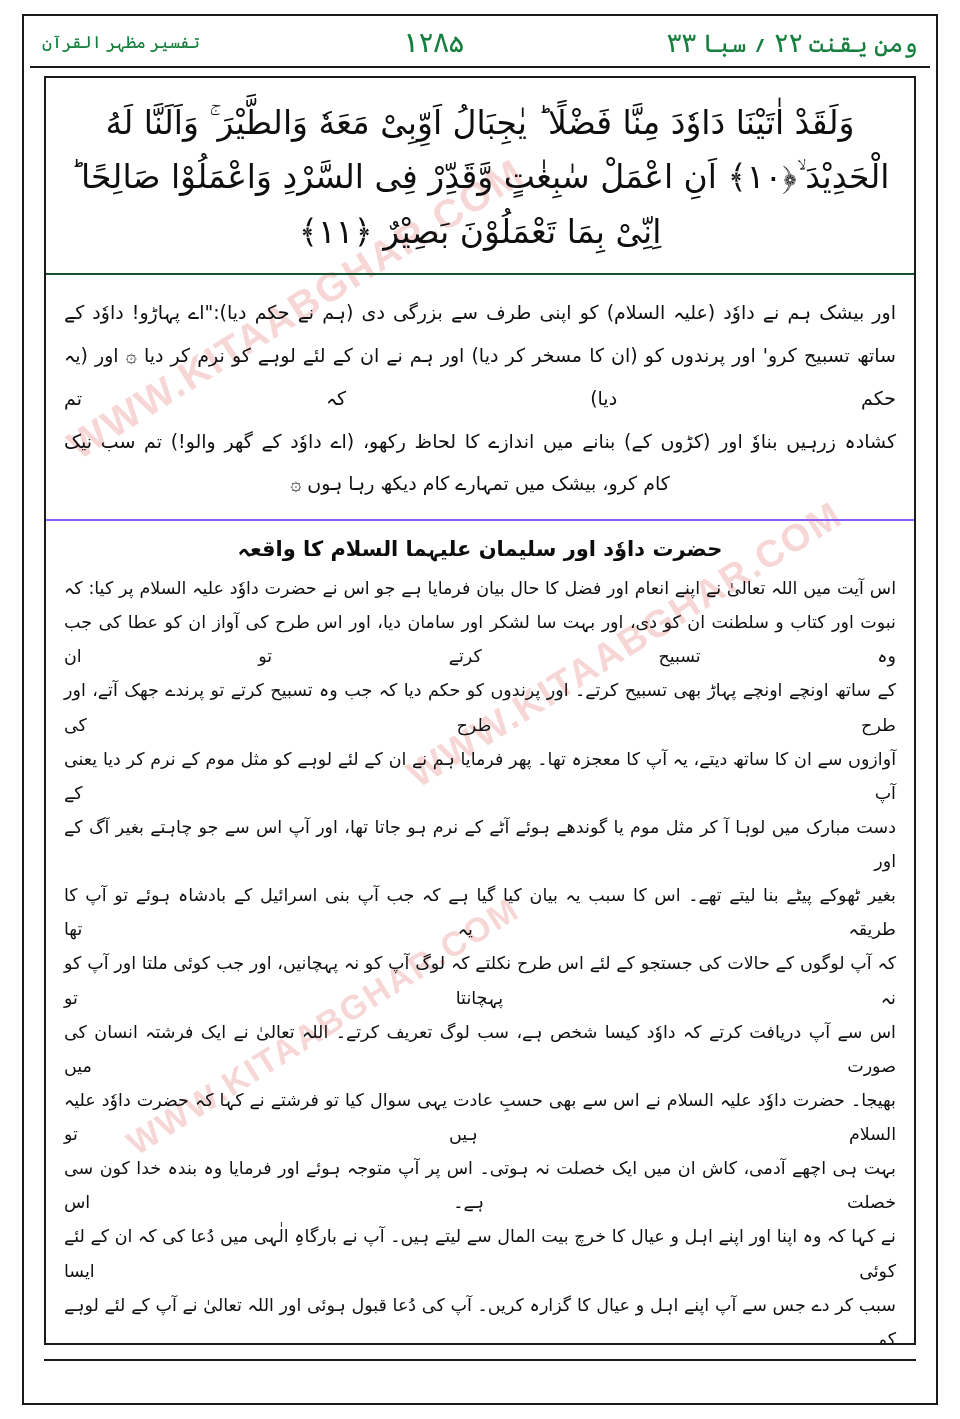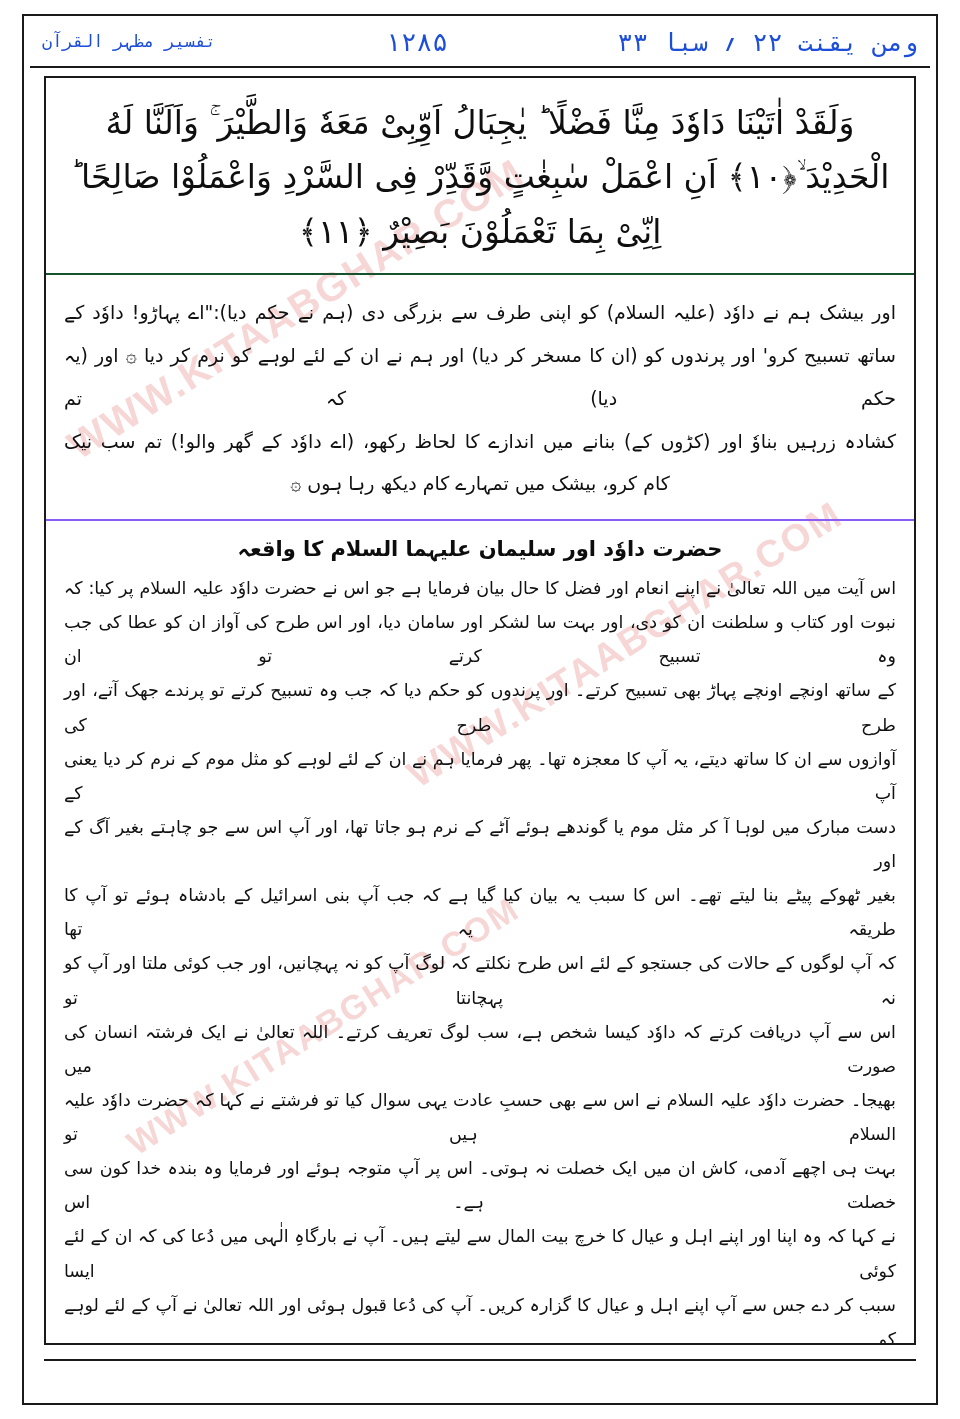--- a/index.html
+++ b/index.html
@@ -63,22 +63,22 @@
     top: 20px;
     height: 46px;
     display: flex;
     align-items: center;
     justify-content: space-between;
     direction: rtl;
   }
   .header-right,
   .header-left,
   .header-center {
-    font-family: Liberation Mono, monospace;
-    color: #1d4ed8;
+    font-family: Liberation Serif, serif;
+    color: #15803d;
   }
   .header-right {
     font-size: 25px;
     padding-right: 12px;
   }
   .header-center {
     font-size: 26px;
     letter-spacing: 1px;
   }
   .header-left {

